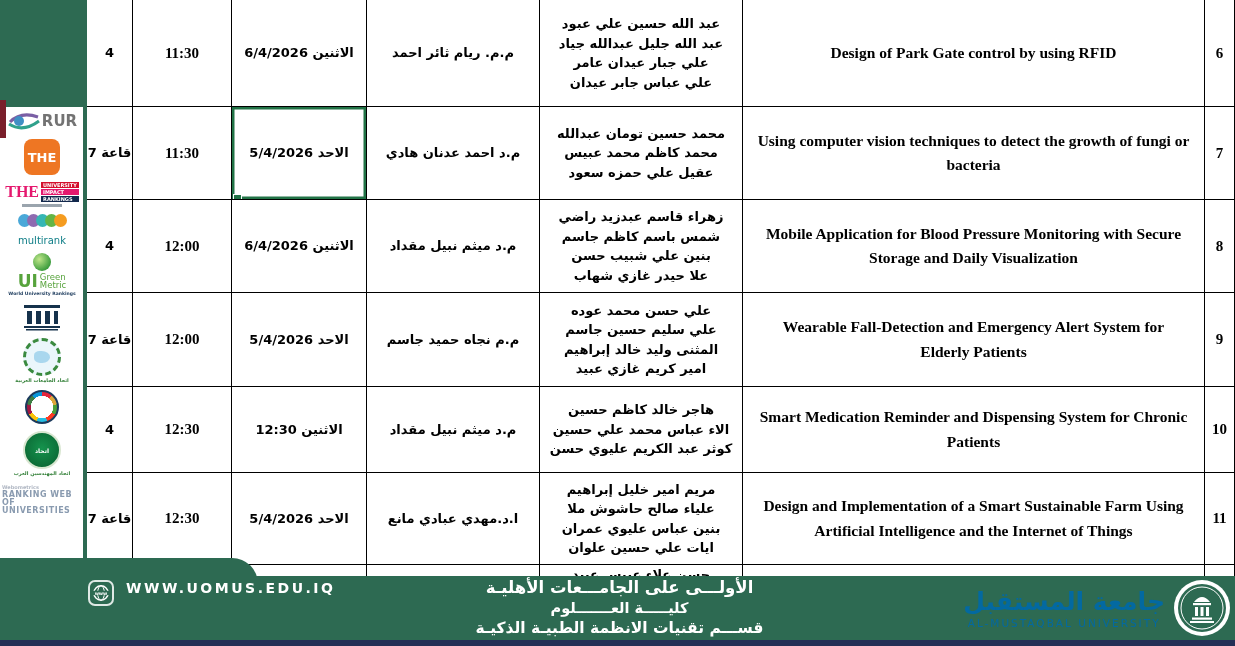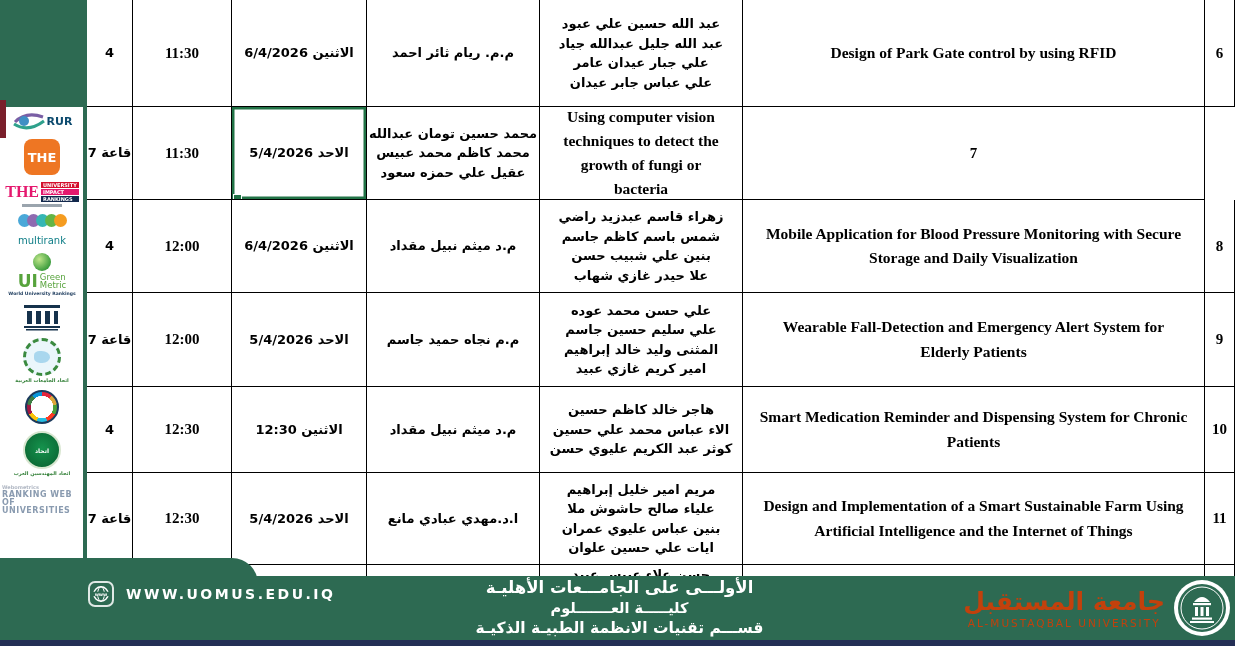--- a/index.html
+++ b/index.html
@@ -9,21 +9,21 @@
   
   .topleft-block{position:absolute;left:0;top:0;width:83px;height:107px;background:#2d6a52;}
   .left-green-line{position:absolute;left:83px;top:0;width:4px;height:562px;background:#2d6a52;}
   .left-accent{position:absolute;left:0;top:100px;width:6px;height:38px;background:#7a1f2b;}
 
   
   .sidebar{position:absolute;left:2px;top:110px;width:80px;display:flex;flex-direction:column;
            align-items:center;gap:7px;}
   .logo{display:flex;flex-direction:column;align-items:center;justify-content:center;}
   .rur-row{display:flex;align-items:center;gap:1px;}
-  .rur-txt{color:#0c4a6e;font-weight:bold;font-size:11px;}
+  .rur-txt{color:#737373;font-weight:bold;font-size:15px;}
   .the-box{width:36px;height:36px;background:#ee7623;border-radius:8px;color:#fff;
            display:flex;align-items:center;justify-content:center;font-weight:bold;font-size:13px;}
   .impact{display:flex;align-items:center;gap:2px;}
   .impact-the{color:#e5186e;font-weight:bold;font-size:16px;font-family:"Liberation Serif",serif;}
   .impact-lines{display:flex;flex-direction:column;gap:1px;}
   .impact-lines span{font-size:5px;font-weight:bold;color:#fff;padding:0 2px;line-height:6px;}
   .imp1{background:#d40f2d;} .imp2{background:#e5186e;} .imp3{background:#12284c;}
   .impact-bar{width:40px;height:3px;background:#9aa4ad;margin-top:2px;}
   .mrk-circles{display:flex;}
   .mrk-circles i{width:13px;height:13px;border-radius:50%;margin-left:-4px;display:block;}
@@ -70,30 +70,30 @@
               background:#217346;border:1px solid #fff;z-index:5;}
   .partial .cell{border-width:0 1px 0 0;align-items:flex-start;}
   .partial{height:11px;overflow:hidden;}
 
   
   .footer-bump{position:absolute;left:0;top:558px;width:258px;height:40px;background:#2d6a52;
                border-top-right-radius:26px;}
   .footer-band{position:absolute;left:0;top:576px;width:1235px;height:64px;background:#2d6a52;}
   .navy-strip{position:absolute;left:0;top:640px;width:1235px;height:6px;background:#232f55;}
   .footer-left{position:absolute;left:88px;top:580px;color:#fff;}
-  .chip-row{display:flex;align-items:center;gap:12px;height:28px;}
+  .chip-row{display:flex;align-items:flex-start;gap:12px;height:28px;}
   .chip{width:26px;height:26px;border:2px solid rgba(255,255,255,.85);border-radius:7px;
         display:flex;align-items:center;justify-content:center;box-sizing:border-box;}
   .chip-label{font-weight:bold;font-size:14px;letter-spacing:2.5px;}
   .footer-center{position:absolute;left:392px;top:577px;width:455px;text-align:center;color:#fff;}
   .fc1{font-size:16.5px;font-weight:bold;line-height:21px;}
   .fc2{font-size:14.5px;font-weight:bold;line-height:20px;}
   .fc3{font-size:15.5px;font-weight:bold;line-height:21px;}
   .footer-right{position:absolute;right:4px;top:576px;height:64px;display:flex;
-                align-items:center;gap:8px;color:#c2410c;}
+                align-items:center;gap:8px;color:#0369a1;}
   .uni-text{text-align:center;}
   .uni-ar{font-size:25px;font-weight:bold;line-height:30px;}
   .uni-en{font-size:10.5px;font-weight:normal;letter-spacing:2px;}
 </style>
 </head>
 <body>
 
 <div class="stage">
 
   <div class="topleft-block"></div>
@@ -191,20 +191,21 @@
 علي جبار عيدان عامر
 علي عباس جابر عيدان</div>
       <div class="cell title-c">Design of Park Gate control by using RFID</div>
       <div class="cell num">6</div>
     </div>
 
     <div class="trow" style="height:93px">
       <div class="cell ar" dir="rtl">قاعة 7</div>
       <div class="cell time-c">11:30</div>
       <div class="cell ar sel" dir="rtl">الاحد 5/4/2026</div>
+      <div class="cell ar" dir="rtl">م.د احمد عدنان هادي</div>
       <div class="cell ar students" dir="rtl">محمد حسين تومان عبدالله
 محمد كاظم محمد عبيس
 عقيل علي حمزه سعود</div>
       <div class="cell title-c">Using computer vision techniques to detect the growth of fungi or bacteria</div>
       <div class="cell num">7</div>
     </div>
 
     <div class="trow" style="height:93px">
       <div class="cell ar" dir="rtl">4</div>
       <div class="cell time-c">12:00</div>

